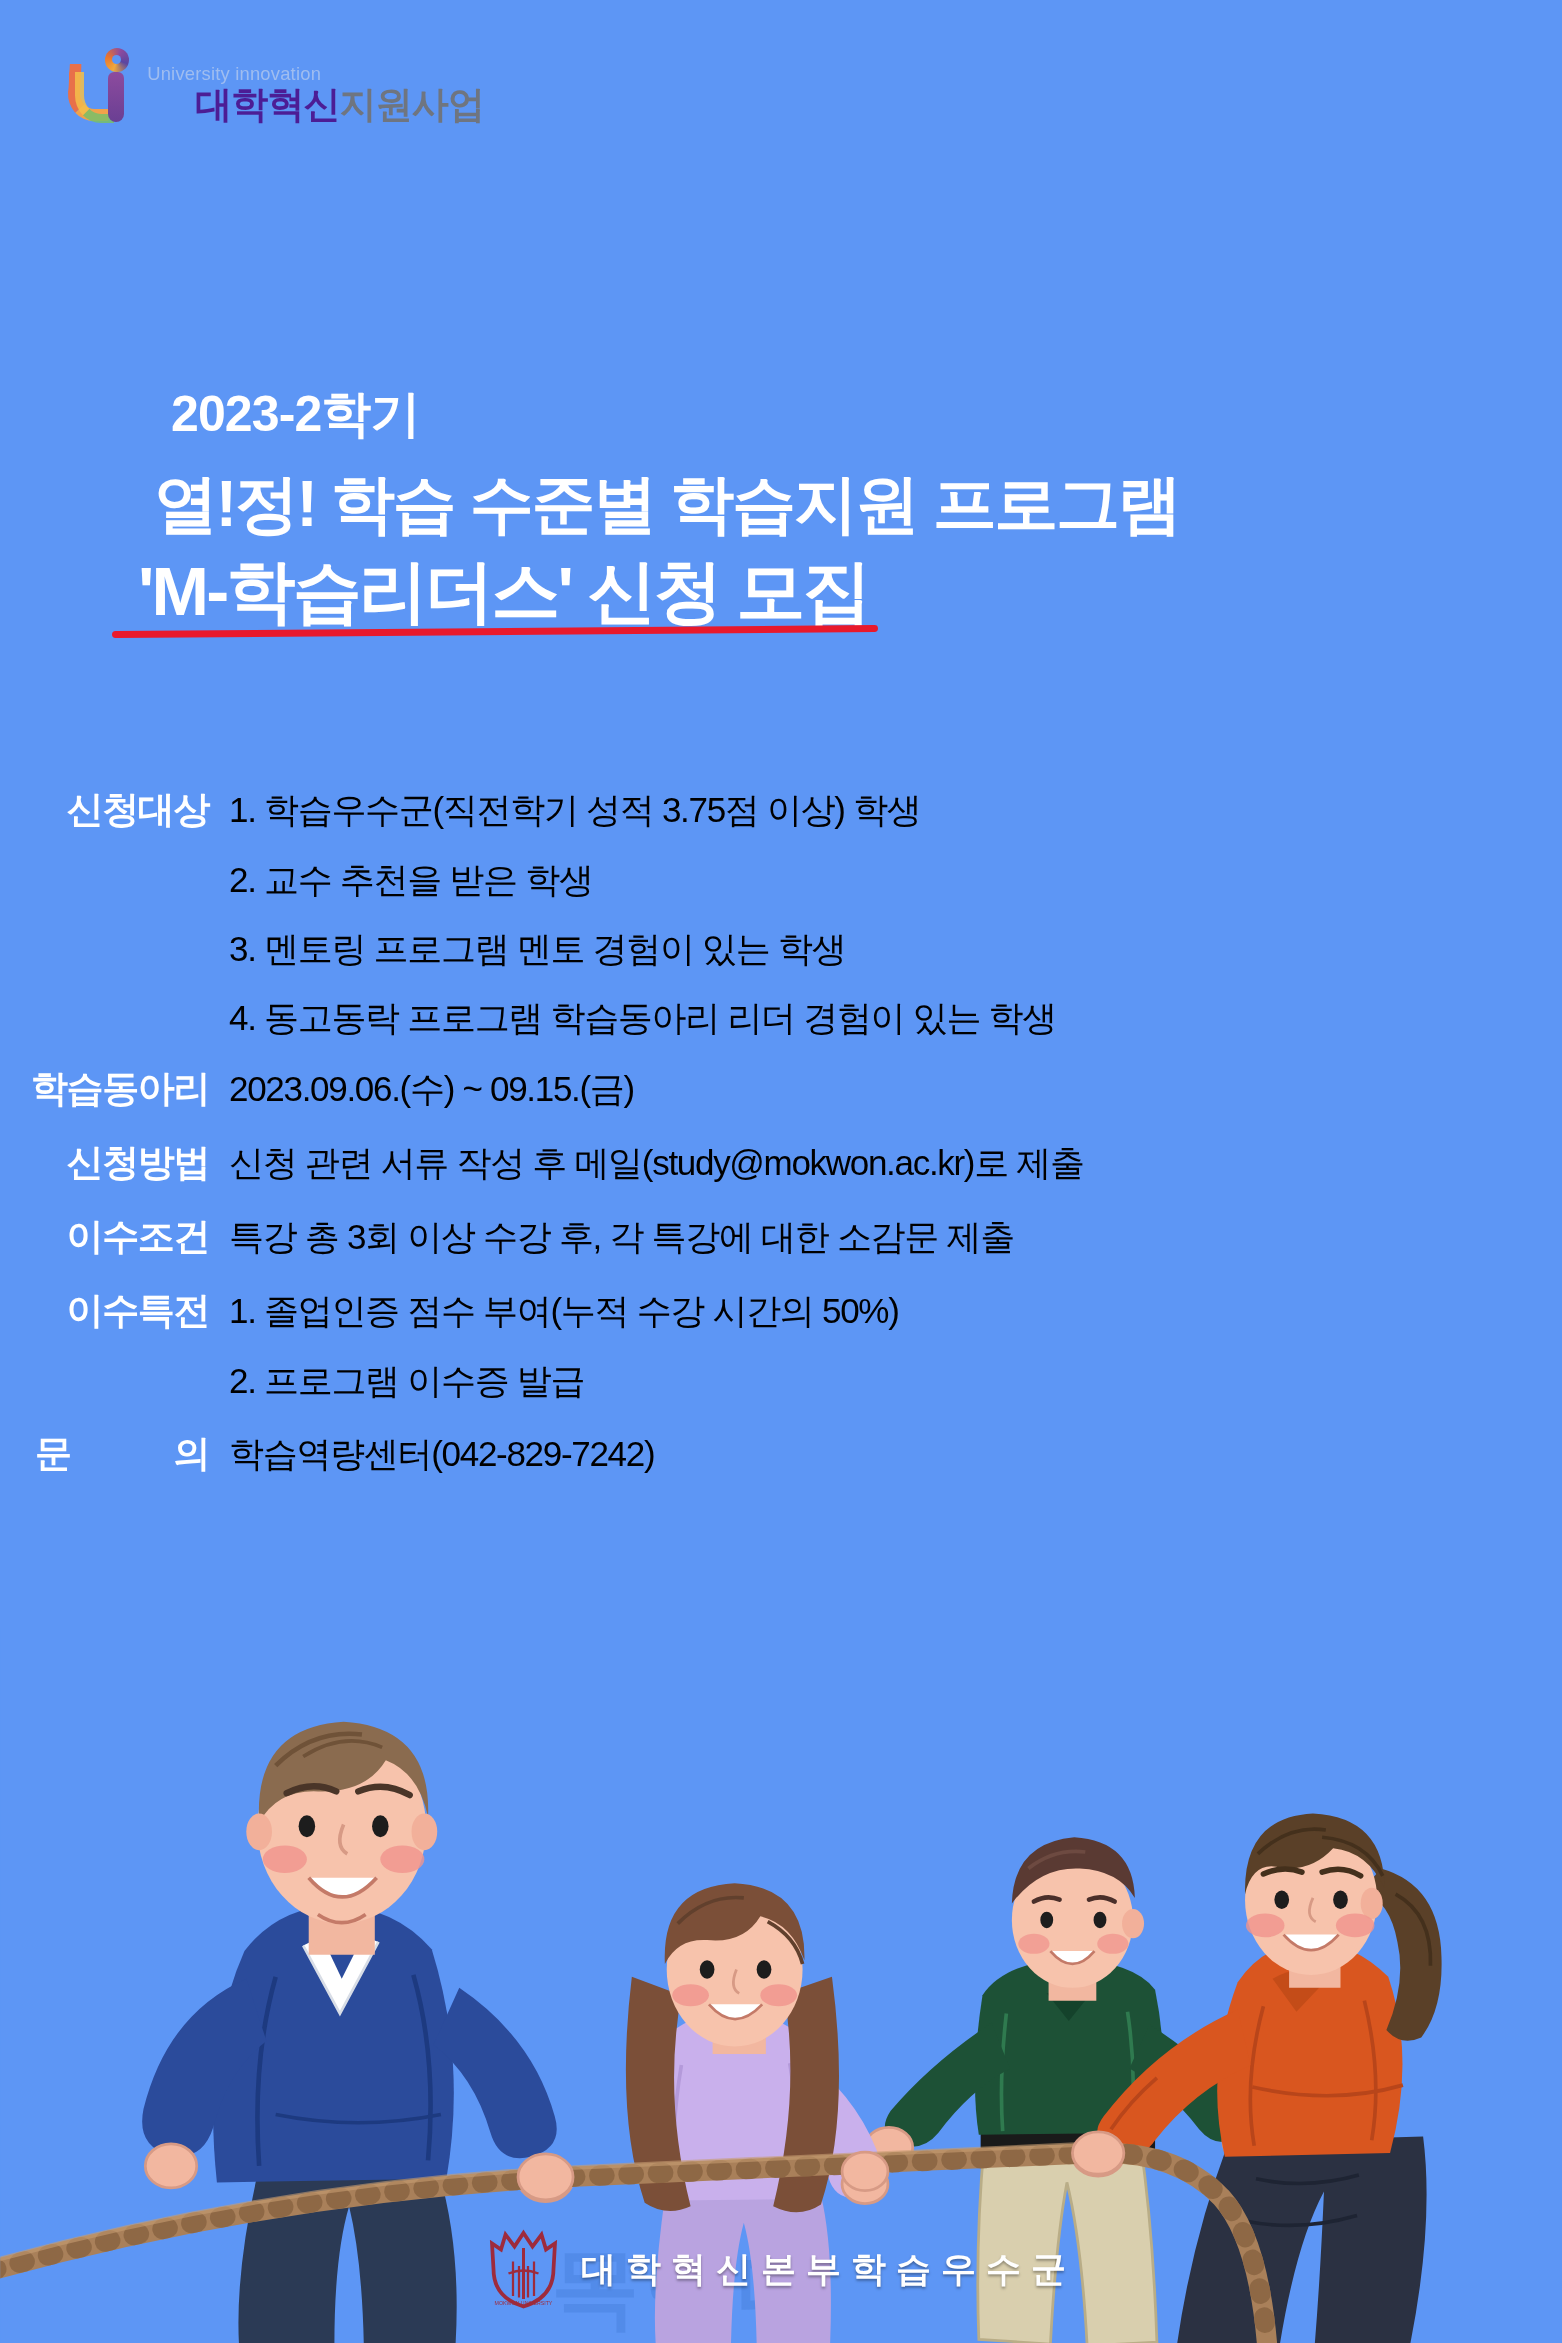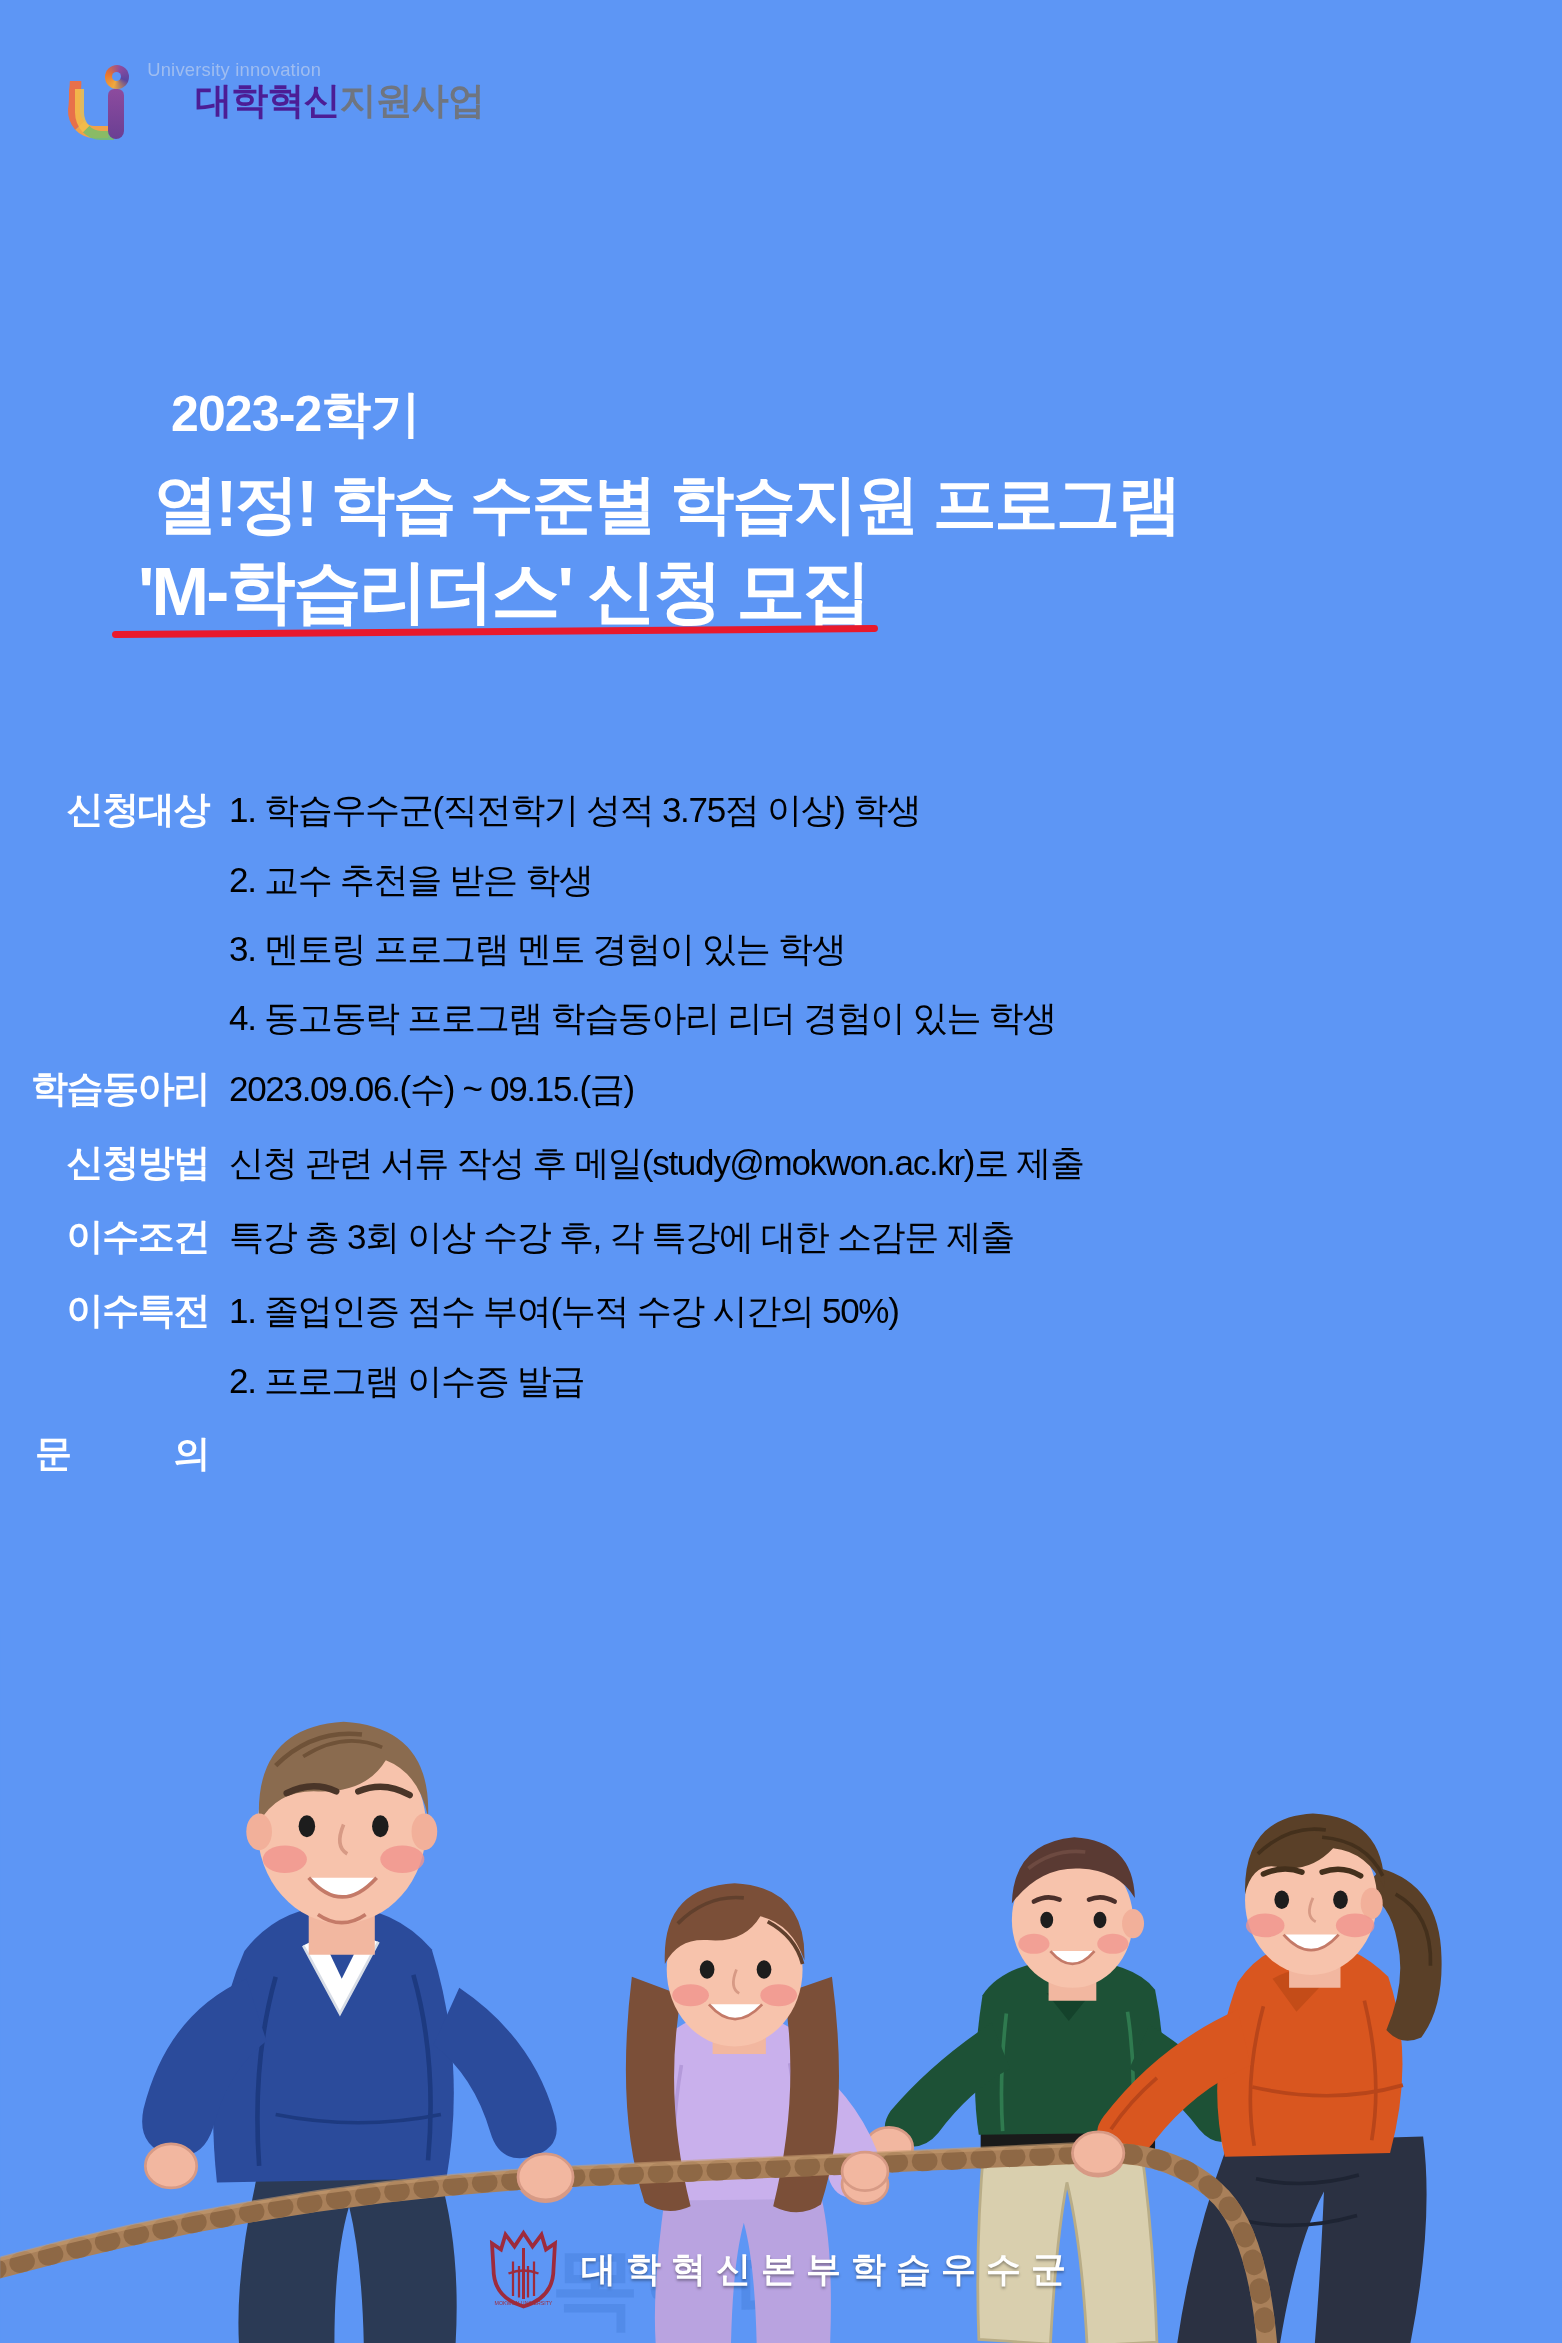--- a/index.html
+++ b/index.html
@@ -10,22 +10,22 @@
     font-family:"Liberation Sans","DejaVu Sans",sans-serif;
     position:relative; overflow:hidden;
   }
   .poster {
     position:absolute; inset:0;
     background:#5d96f5;
   }
 
   
   .top-logo {
-    position:absolute; left:66px; top:61px;
-    display:flex; gap:9.2px;
+    position:absolute; left:66px; top:44px;
+    display:flex; align-items:flex-end; gap:9.2px;
   }
   .ui-mark { position:relative; width:72px; height:81px; }
   .ui-mark .u-stroke {
     position:absolute; left:1.8px; top:20px;
     width:42px; height:57px;
     border:0 solid transparent;
     border-left:12px solid #e8704a;
     border-bottom:12px solid #f0a24b;
     border-bottom-left-radius:27.5px 29px;
     transform:skewX(-3deg);
@@ -183,20 +183,21 @@
     <div class="row">
       <div class="spacer-label"></div>
       <div class="value">2. 프로그램 이수증 발급</div>
     </div>
 
     <div class="row">
       <div class="label spread">
         <span>문</span>
         <span>의</span>
       </div>
+      <div class="value">학습역량센터(042-829-7242)</div>
     </div>
   </div>
 
   <svg class="illus" viewBox="0 0 1701 780" preserveAspectRatio="xMidYMax meet">
     <defs>
       <clipPath id="clipAll">
           <rect x="0" y="0" width="1701" height="780"></rect>
         </clipPath>
     </defs>
     <g clip-path="url(#clipAll)">

